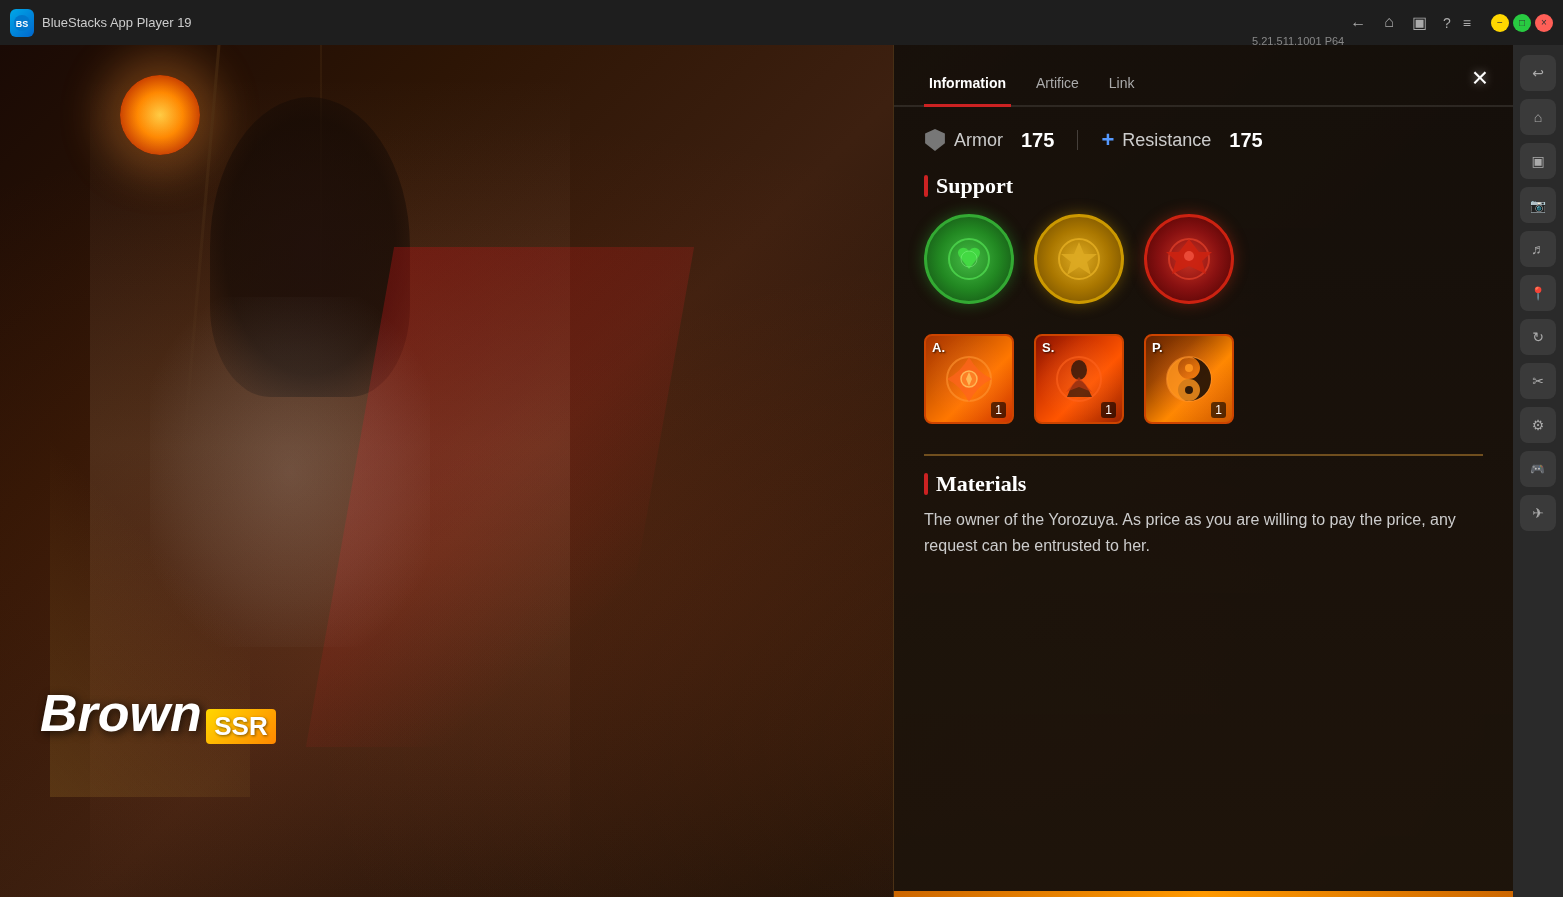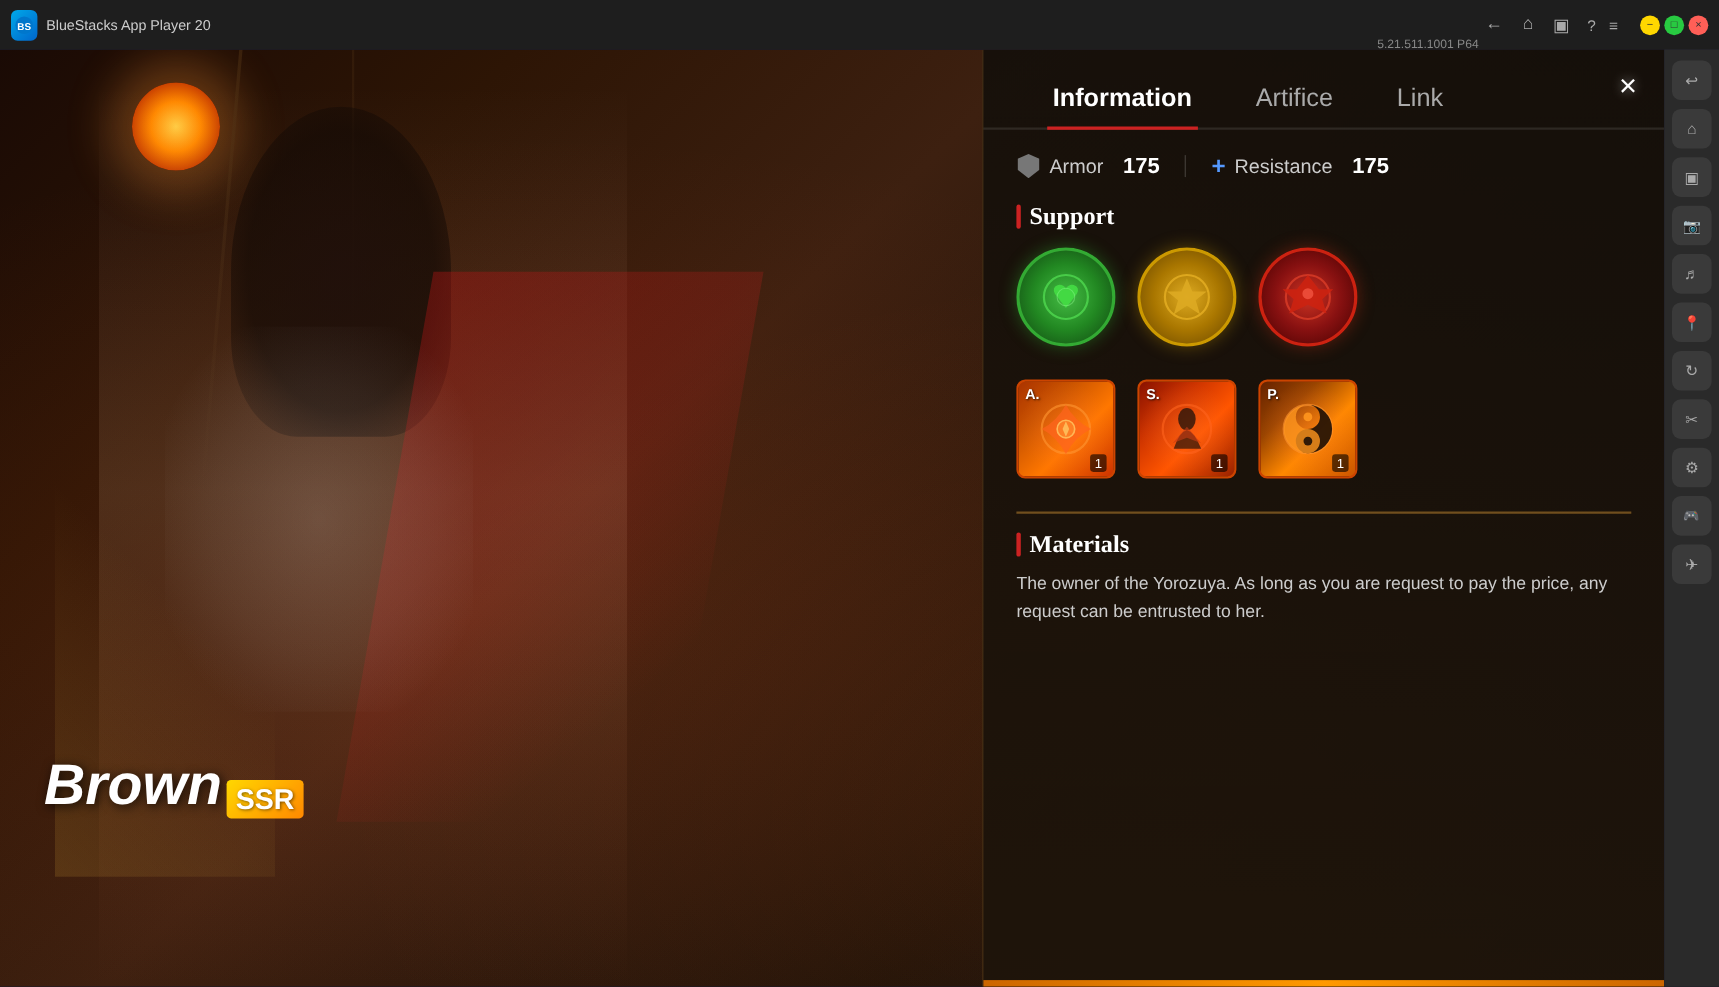--- a/index.html
+++ b/index.html
@@ -210,26 +210,25 @@
     
     .tabs-row {
       display: flex;
       padding: 20px 30px 0;
       gap: 20px;
       border-bottom: 2px solid rgba(255, 255, 255, 0.1);
       margin-bottom: 20px;
     }
     .tab-item {
       padding: 10px 5px 14px;
-      font-size: 23px;
+      font-size: 14px;
       color: #aaa;
       cursor: pointer;
       position: relative;
       font-weight: 500;
-      margin-left: 28px;
     }
     .tab-item.active {
       color: white;
       font-weight: bold;
     }
     .tab-item.active::after {
       content: '';
       position: absolute;
       bottom: -2px;
       left: 0;
@@ -423,21 +422,21 @@
 </head>
 <body>
 
 <div class="titlebar">
   <div class="titlebar-logo">
     <svg width="18" height="18" viewBox="0 0 18 18">
       <circle cx="9" cy="9" r="8" fill="#0077cc"></circle>
       <text x="9" y="13" text-anchor="middle" fill="white" font-size="9" font-weight="bold">BS</text>
     </svg>
   </div>
-  <span class="titlebar-title">BlueStacks App Player 20</span>
+  <span class="titlebar-title">BlueStacks App Player 19</span>
   <span class="titlebar-subtitle">5.21.511.1001 P64</span>
   <div class="titlebar-nav">
     <span class="titlebar-nav-btn">←</span>
     <span class="titlebar-nav-btn">⌂</span>
     <span class="titlebar-nav-btn">▣</span>
   </div>
   <div style="display:flex; gap:4px; margin-right:20px;">
     <span style="color:#aaa; font-size:14px; cursor:pointer;">?</span>
     <span style="color:#aaa; font-size:14px; cursor:pointer; margin-left:8px;">≡</span>
   </div>
@@ -593,21 +592,21 @@
         </div>
         <span class="skill-level">1</span>
       </div>
     </div>
 
     <div style="margin: 0 30px; border-top: 2px solid rgba(200, 140, 50, 0.5); padding-top: 15px;">
       <div style="display:flex; align-items:center; gap:8px; margin-bottom:10px;">
         <div class="section-bar"></div>
         <span class="section-label">Materials</span>
       </div>
-      <p class="materials-text">The owner of the Yorozuya. As long as you are request to pay the price, any request can be entrusted to her.</p>
+      <p class="materials-text">The owner of the Yorozuya. As price as you are willing to pay the price, any request can be entrusted to her.</p>
     </div>
 
     <div class="bottom-bar"></div>
   </div>
 </div>
 
 <div class="bs-sidebar">
   <div class="bs-sidebar-icon">
     <span>↩</span>
   </div>

